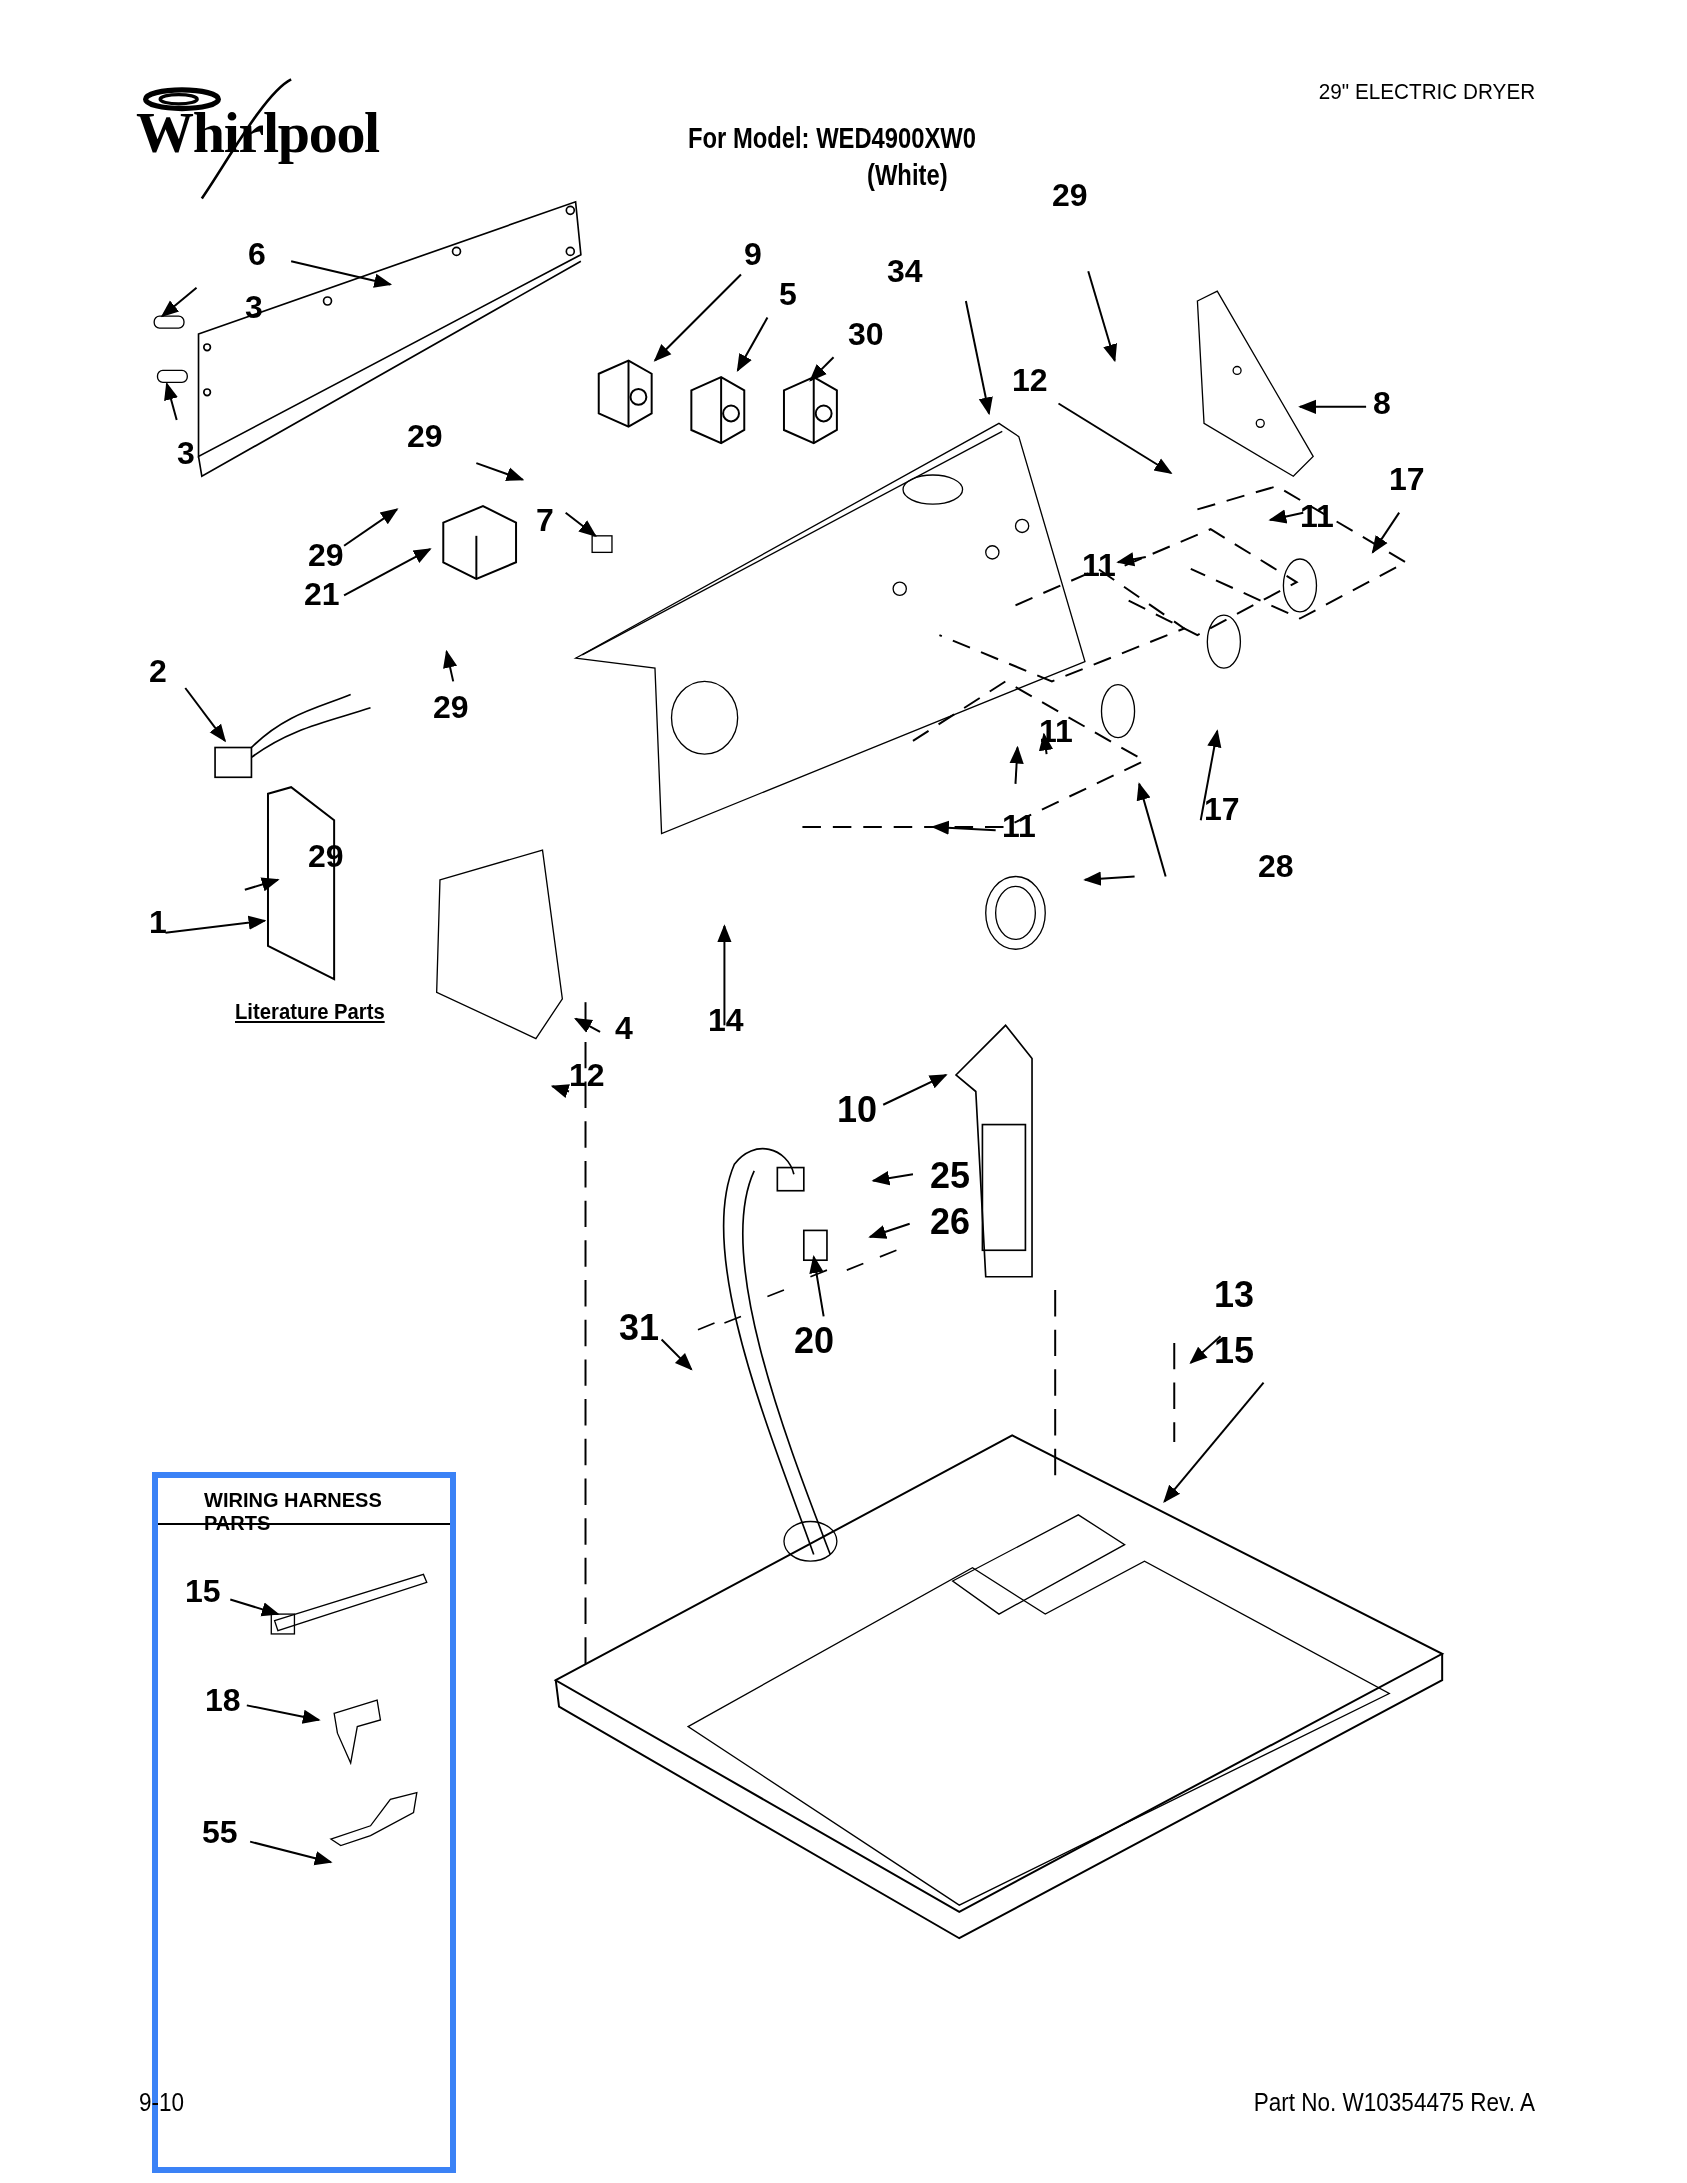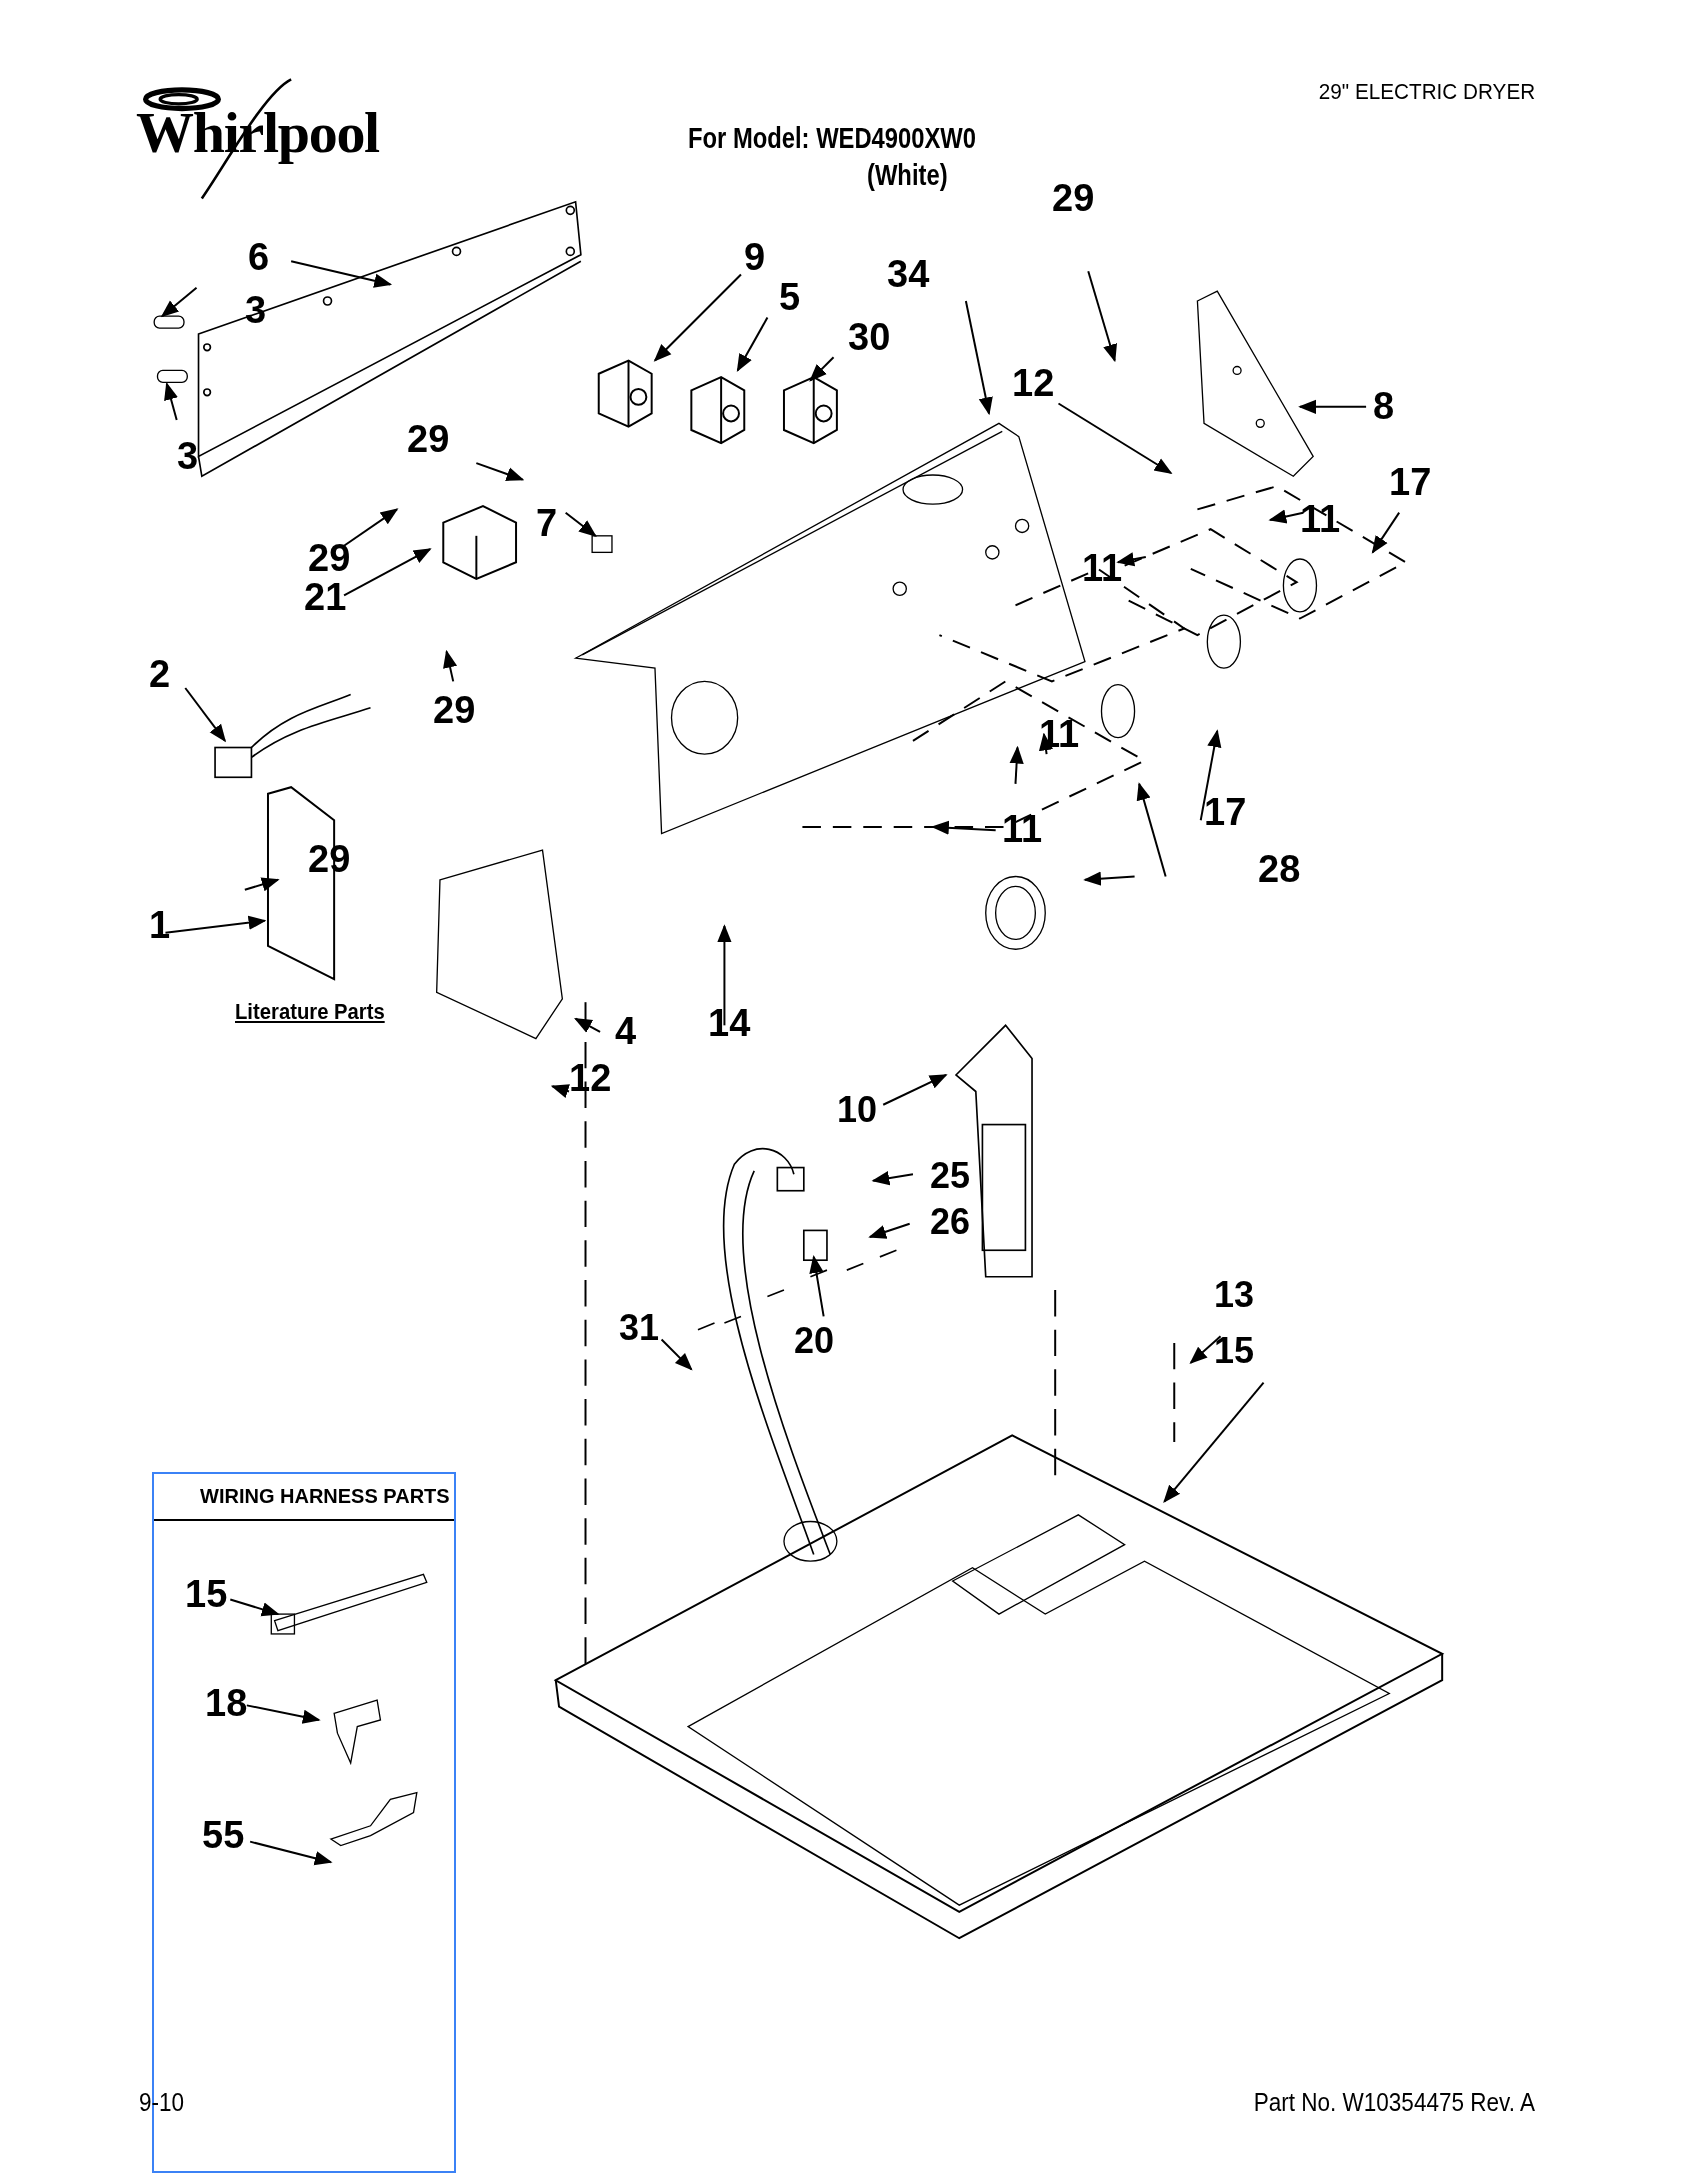--- a/index.html
+++ b/index.html
@@ -4,24 +4,24 @@
 <style>
   html, body { margin: 0; padding: 0; background: #ffffff; }
   body { width: 1687px; height: 2183px; position: relative; overflow: hidden; font-family: "Liberation Sans", sans-serif; color: #000; }
   .abs { position: absolute; }
   .logo { left: 136px; top: 99px; font-family: "Liberation Serif", serif; font-weight: bold; font-size: 58px; letter-spacing: -1.3px; }
   .product-type { right: 152px; top: 79px; font-size: 22.5px; transform: scaleX(0.92); transform-origin: right; }
   .model-line { left: 688px; top: 122px; font-size: 29px; font-weight: bold; transform: scaleX(0.82); transform-origin: left; }
   .color-line { left: 867px; top: 159px; font-size: 29px; font-weight: bold; transform: scaleX(0.82); transform-origin: left; }
   .footer-left { left: 139px; top: 2087px; font-size: 26.5px; transform: scaleX(0.85); transform-origin: left; }
   .footer-right { right: 152px; top: 2087px; font-size: 26.5px; transform: scaleX(0.85); transform-origin: right; }
-  .callout { position: absolute; font-size: 38px; font-weight: bold; line-height: 1; }
+  .callout { position: absolute; font-size: 32px; font-weight: bold; line-height: 1; }
   .callout.sm { font-size: 36px; }
   .lit-label { left: 235px; top: 999px; font-size: 22.5px; font-weight: bold; text-decoration: underline; transform: scaleX(0.9); transform-origin: left; }
-  .harness-box { left: 152px; top: 1472px; width: 304px; height: 701px; border: 2px solid #3b82f6; box-sizing: border-box; }
+  .harness-box { left: 152px; top: 1472px; width: 304px; height: 701px; border: 6px solid #3b82f6; box-sizing: border-box; }
   .harness-head { position: absolute; left: 0; top: 0; width: 100%; height: 45px; border-bottom: 2px solid #000; }
   .harness-title { position: absolute; left: 46px; top: 10.6px; font-size: 20px; font-weight: bold; }
   svg.art { position: absolute; left: 0; top: 0; }
 </style>
 </head>
 <body>
 
 <svg class="art" width="1687" height="2183" viewBox="0 0 2550 3300">
   <defs>
     <marker id="ah" viewBox="0 0 10 10" refX="9" refY="5" markerWidth="9" markerHeight="9" orient="auto-start-reverse">

